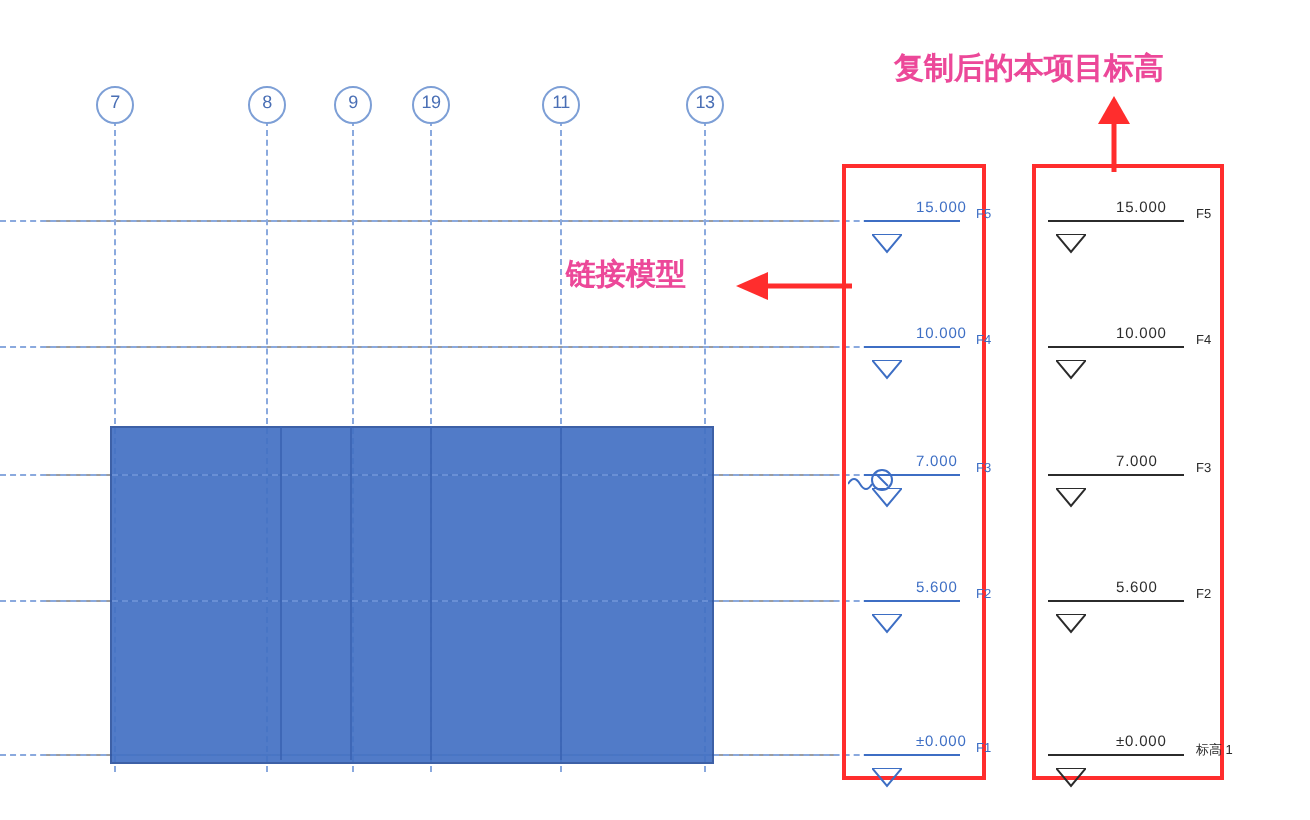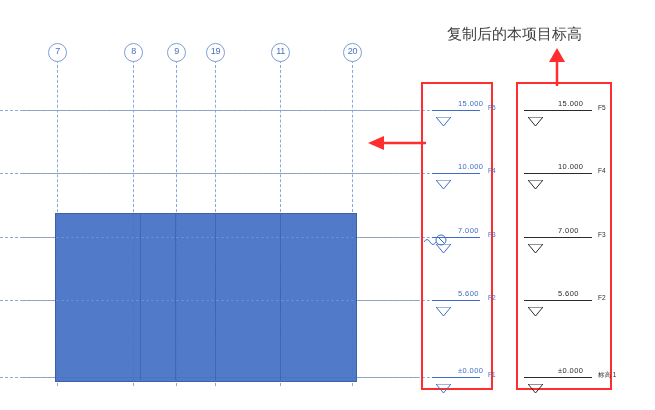--- a/index.html
+++ b/index.html
@@ -104,22 +104,22 @@
     top:4px;
     font-size:6.5px;
     white-space:nowrap;
   }
   .lvl.blue{color:#3d6ec4;}
   .lvl.dark{color:#2b2b2b;}
 
   
   .ann-text{
     position:absolute;
-    color:#404040;
-    font-weight:normal;
+    color:#ec4899;
+    font-weight:bold;
     white-space:nowrap;
   }
   .ann-left{font-size:15px;}
   .ann-top{font-size:15px;}
 
   .arrow-left-svg{position:absolute;}
   .arrow-up-svg{position:absolute;}
 
   
   .sel-glyph{position:absolute;color:#3d6ec4;}
@@ -146,21 +146,21 @@
   <div class="vgrid" style="left:176px;"></div>
   <div class="vgrid" style="left:215px;"></div>
   <div class="vgrid" style="left:280px;"></div>
   <div class="vgrid" style="left:352px;"></div>
 
   <div class="bubble" style="left:48px;top:43px;">7</div>
   <div class="bubble" style="left:124px;top:43px;">8</div>
   <div class="bubble" style="left:167px;top:43px;">9</div>
   <div class="bubble" style="left:206px;top:43px;">19</div>
   <div class="bubble" style="left:271px;top:43px;">11</div>
-  <div class="bubble" style="left:343px;top:43px;">20</div>
+  <div class="bubble" style="left:343px;top:43px;">13</div>
 
   <div class="massing" style="left:55px;top:213px;width:300px;height:167px;"></div>
   <div class="mass-div" style="left:140px;top:213px;height:167px;"></div>
   <div class="mass-div" style="left:175px;top:213px;height:167px;"></div>
   <div class="mass-div" style="left:215px;top:213px;height:167px;"></div>
   <div class="mass-div" style="left:280px;top:213px;height:167px;"></div>
   <div class="mass-hdash" style="left:56px;top:237px;width:298px;"></div>
   <div class="mass-hdash" style="left:56px;top:300px;width:298px;"></div>
 
   <div class="redbox" style="left:421px;top:82px;width:72px;height:308px;"></div>
@@ -278,20 +278,21 @@
     <div class="bar" style="width:68px;"></div>
     <div class="tri">
       <svg width="15" height="10" viewBox="0 0 15 10">
           <path d="M0 0 L15 0 L7.5 9 Z" fill="none" stroke="#2b2b2b" stroke-width="1"></path>
         </svg>
     </div>
     <div class="val" style="left:34px;">±0.000</div>
     <div class="nm" style="left:74px;">标高 1</div>
   </div>
 
+  <div class="ann-text ann-left" style="left:283px;top:128px;">链接模型</div>
   <span class="arrow-left-svg" style="left:368px;top:135px;">
     <svg width="58" height="16" viewBox="0 0 58 16">
       <path d="M58 8 L16 8" stroke="#ff2d2d" stroke-width="2.5" fill="none"></path>
       <path d="M16 1 L0 8 L16 15 Z" fill="#ff2d2d"></path>
     </svg>
   </span>
 
   <div class="ann-text ann-top" style="left:447px;top:25px;">复制后的本项目标高</div>
   <span class="arrow-up-svg" style="left:548px;top:48px;">
     <svg width="18" height="38" viewBox="0 0 18 38">

